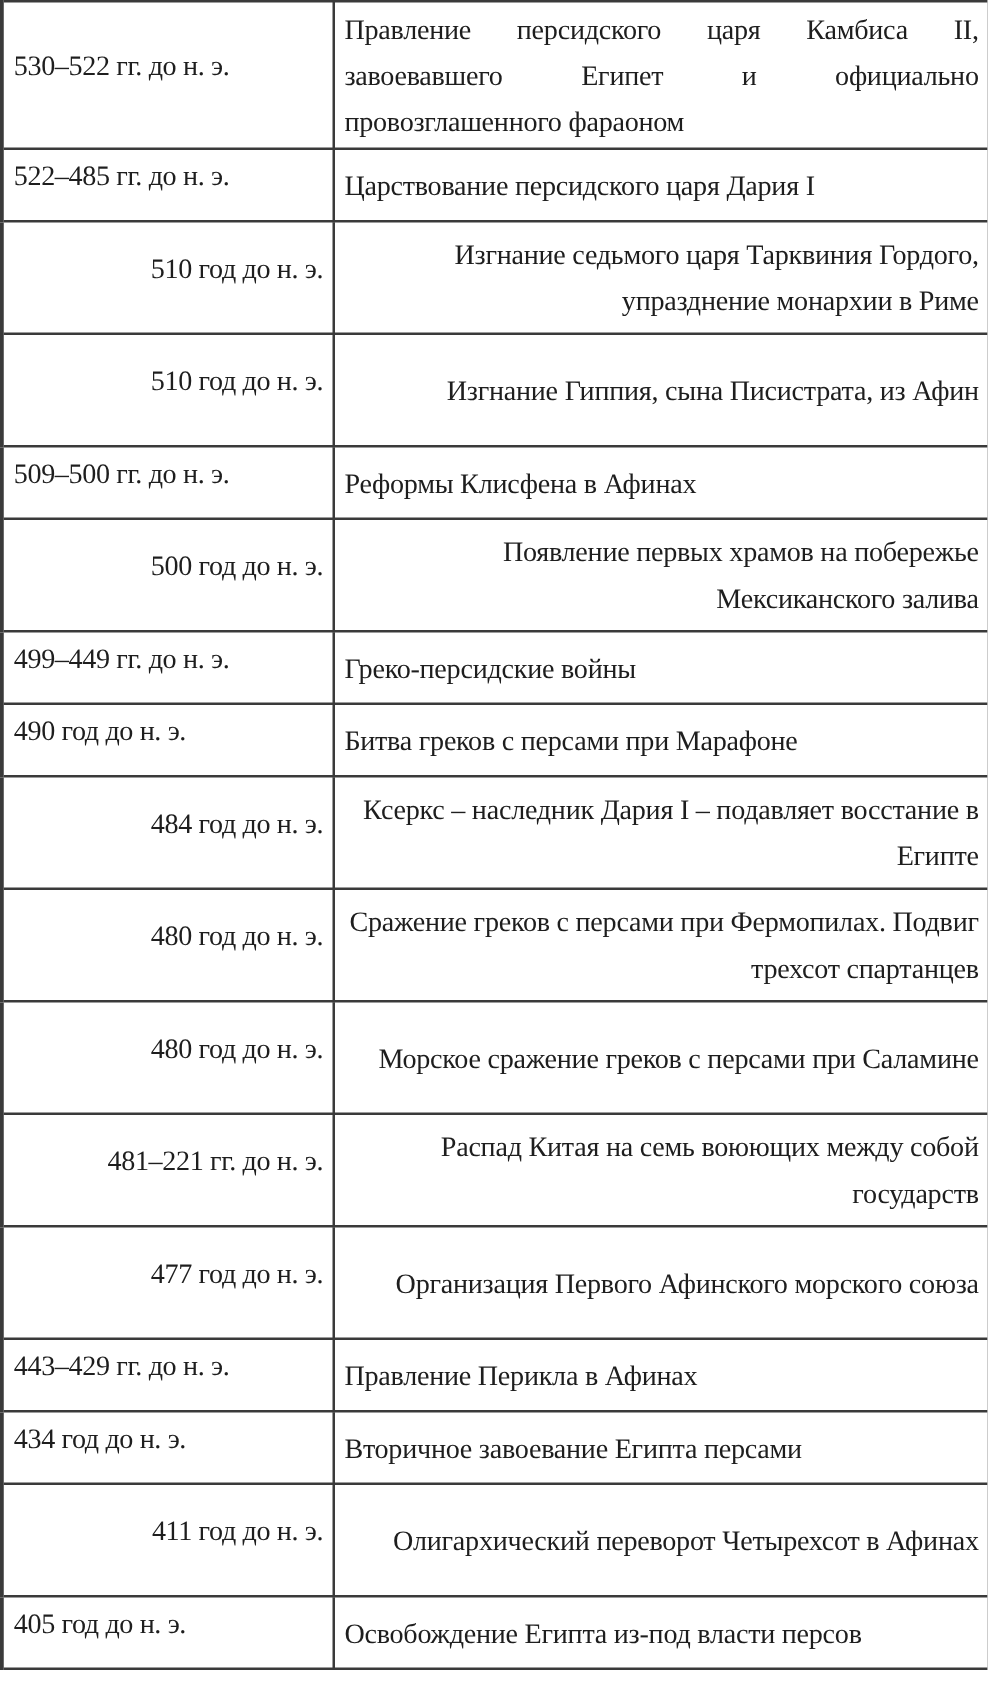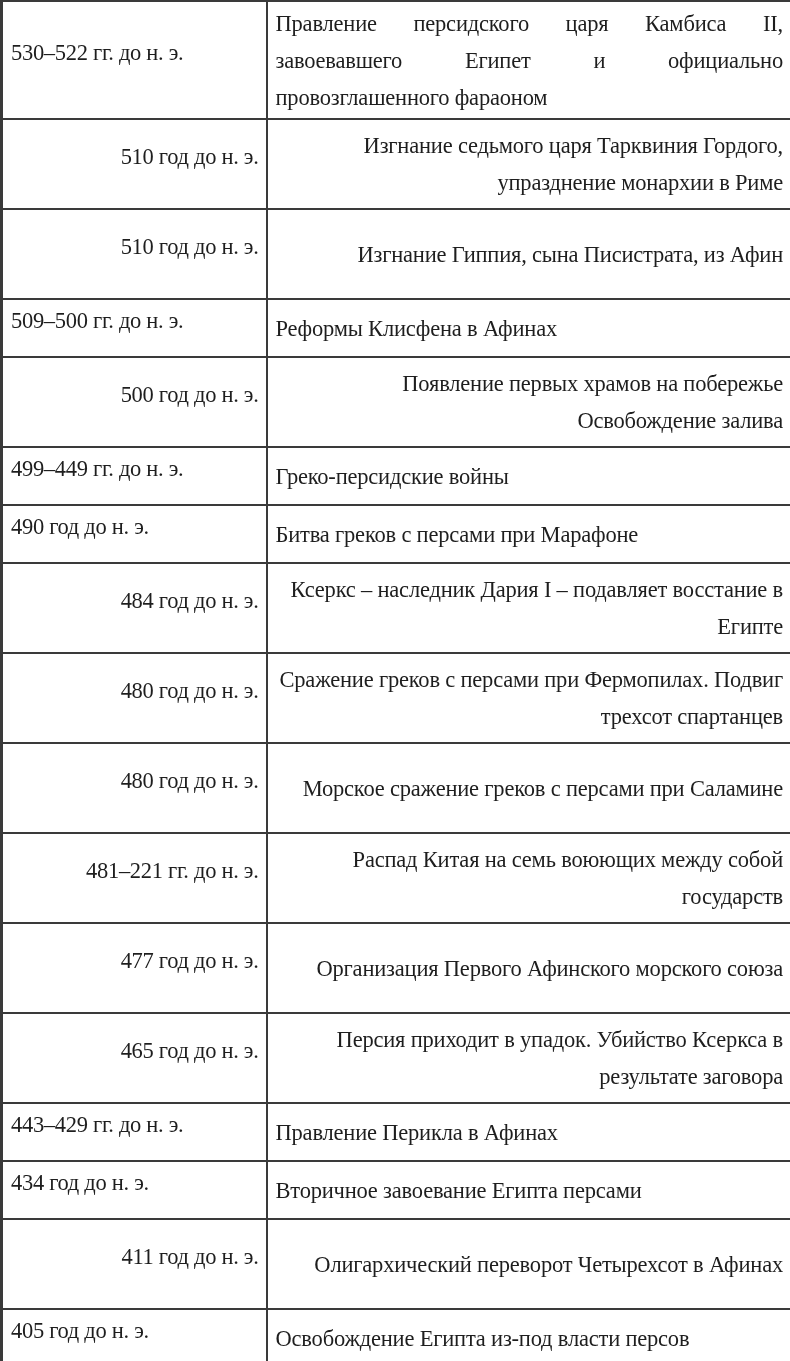--- a/index.html
+++ b/index.html
@@ -52,35 +52,39 @@
 <table class="chrono">
   <colgroup>
     <col class="c-date">
     <col class="c-event">
   </colgroup>
   <tbody>
     <tr class="h3">
       <td class="date">530–522 гг. до н. э.</td>
       <td class="event">Правление персидского царя Камбиса II, завоевавшего Египет и официально провозглашенного фараоном</td>
     </tr>
+    <tr class="h1">
+      <td class="date">522–485 гг. до н. э.</td>
+      <td class="event">Царствование персидского царя Дария I</td>
+    </tr>
     <tr class="h2">
       <td class="date">510 год до н. э.</td>
       <td class="event">Изгнание седьмого царя Тарквиния Гордого, упразднение монархии в Риме</td>
     </tr>
     <tr class="h2">
       <td class="date">510 год до н. э.</td>
       <td class="event">Изгнание Гиппия, сына Писистрата, из Афин</td>
     </tr>
     <tr class="h1">
       <td class="date">509–500 гг. до н. э.</td>
       <td class="event">Реформы Клисфена в Афинах</td>
     </tr>
     <tr class="h2">
       <td class="date">500 год до н. э.</td>
-      <td class="event">Появление первых храмов на побережье Освобождение залива</td>
+      <td class="event">Появление первых храмов на побережье Мексиканского залива</td>
     </tr>
     <tr class="h1">
       <td class="date">499–449 гг. до н. э.</td>
       <td class="event">Греко-персидские войны</td>
     </tr>
     <tr class="h1">
       <td class="date">490 год до н. э.</td>
       <td class="event">Битва греков с персами при Марафоне</td>
     </tr>
     <tr class="h2">
@@ -96,24 +100,20 @@
       <td class="event">Морское сражение греков с персами при Саламине</td>
     </tr>
     <tr class="h2">
       <td class="date">481–221 гг. до н. э.</td>
       <td class="event">Распад Китая на семь воюющих между собой государств</td>
     </tr>
     <tr class="h2">
       <td class="date">477 год до н. э.</td>
       <td class="event">Организация Первого Афинского морского союза</td>
     </tr>
-    <tr class="h2">
-      <td class="date">465 год до н. э.</td>
-      <td class="event">Персия приходит в упадок. Убийство Ксеркса в результате заговора</td>
-    </tr>
     <tr class="h1">
       <td class="date">443–429 гг. до н. э.</td>
       <td class="event">Правление Перикла в Афинах</td>
     </tr>
     <tr class="h1">
       <td class="date">434 год до н. э.</td>
       <td class="event">Вторичное завоевание Египта персами</td>
     </tr>
     <tr class="h2">
       <td class="date">411 год до н. э.</td>

